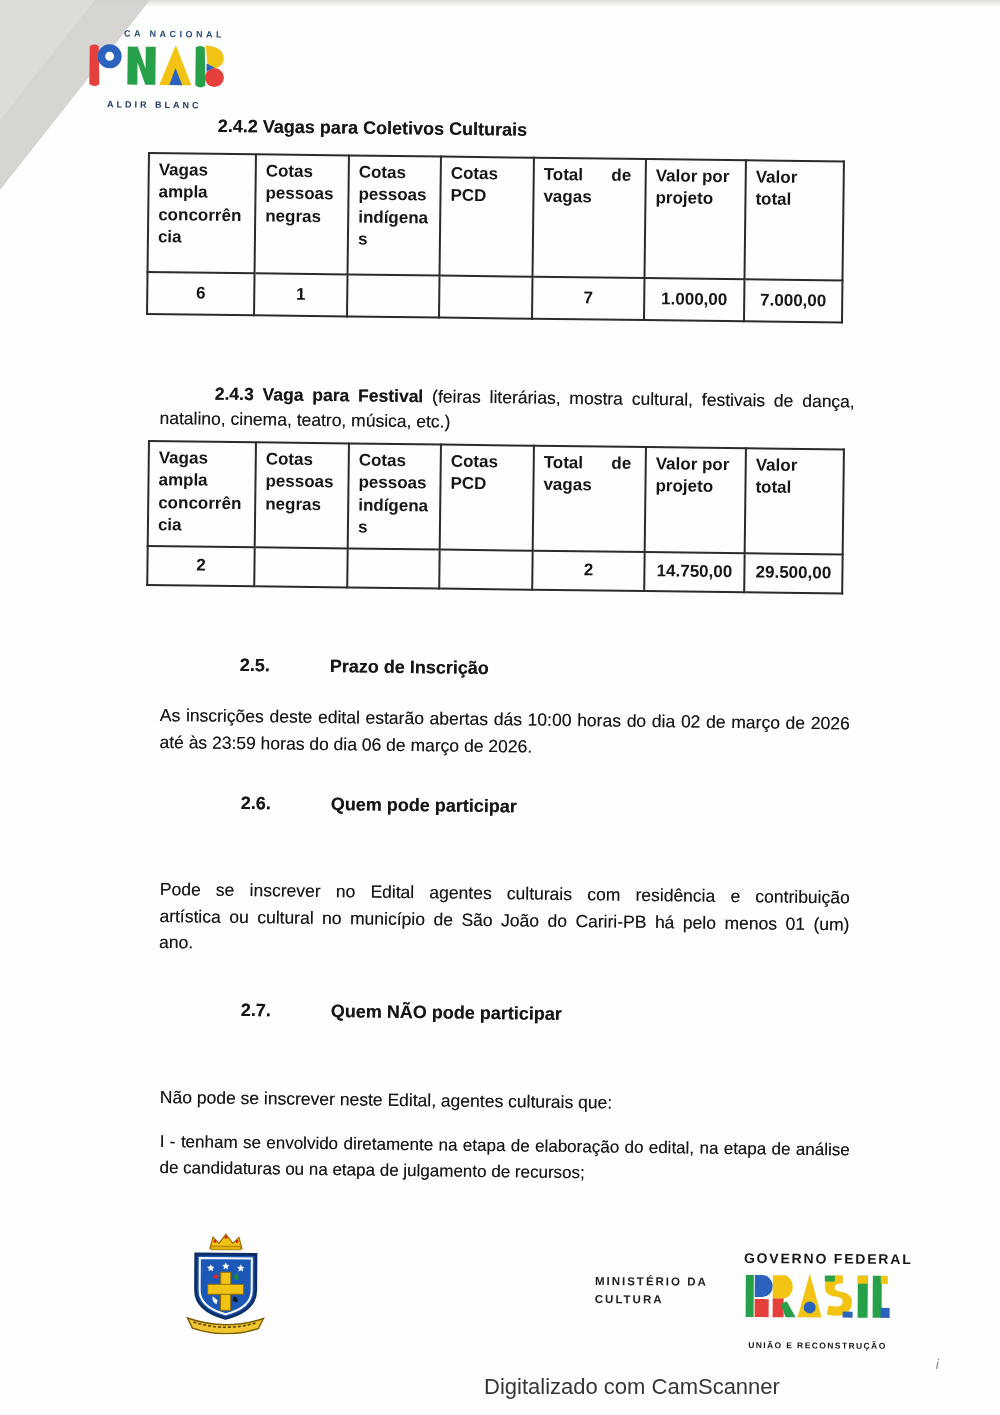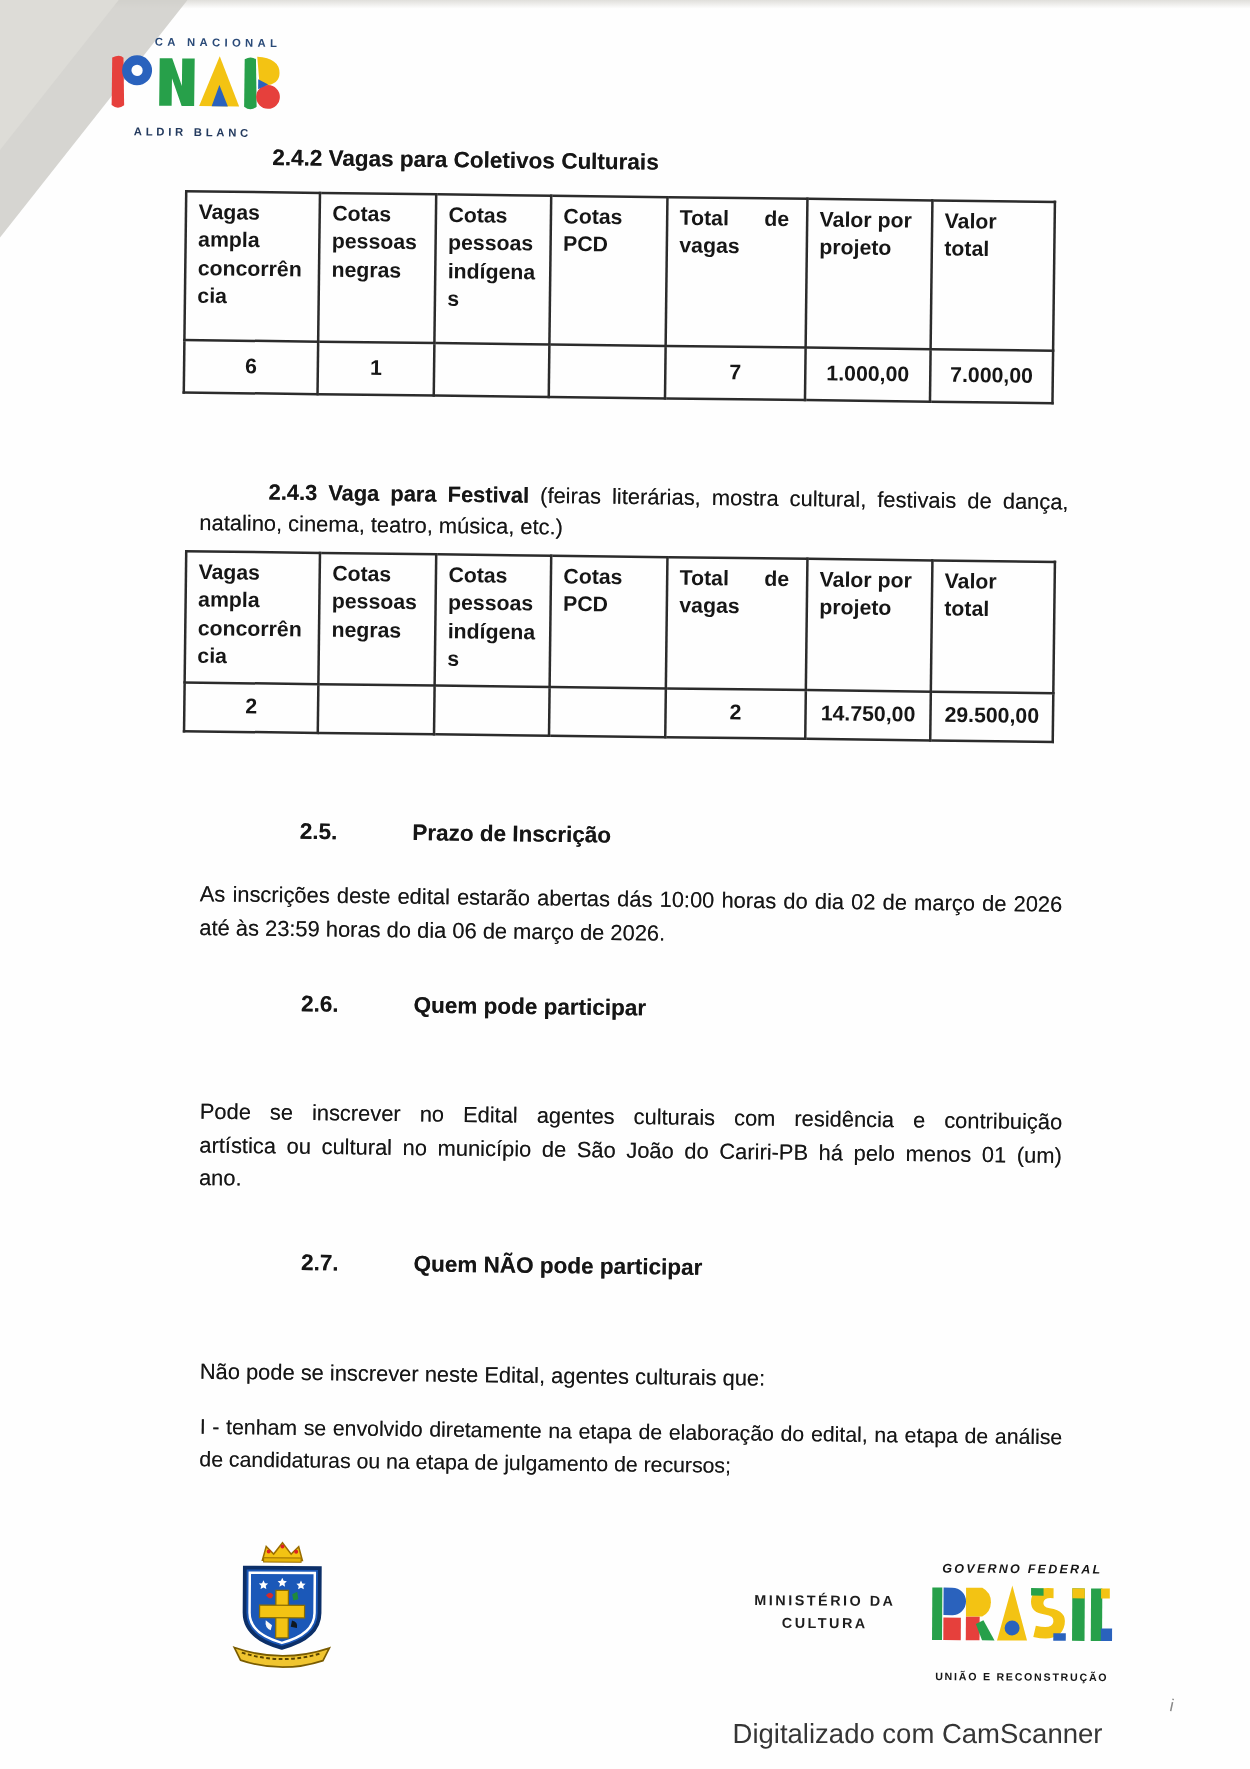--- a/index.html
+++ b/index.html
@@ -89,36 +89,36 @@
   }
   .pnab .small-bottom {
     font-size: 9px; font-weight: bold; letter-spacing: 3px;
     color: #233a5e; padding-left: 22px; white-space: nowrap; margin-top: 1px;
   }
 
   
   .coat { position: absolute; left: 182px; top: 1232px; }
   .ministry {
     position: absolute; left: 595px; top: 1272px; width: 130px;
-    text-align: center; font-weight: bold; font-size: 11.5px;
+    text-align: left; font-weight: bold; font-size: 11.5px;
     letter-spacing: 2px; line-height: 1.6; color: #1d1d1d;
   }
   .gov { position: absolute; left: 744px; top: 1250px; width: 148px; text-align: center; }
   .gov .gov-top {
-    font-size: 10px; font-weight: bold; letter-spacing: 1.8px;
-    color: #151515; white-space: nowrap; font-style: italic;
+    font-size: 14px; font-weight: bold; letter-spacing: 1.8px;
+    color: #151515; white-space: nowrap;
   }
   .gov .gov-bottom {
     font-size: 8.5px; font-weight: bold; letter-spacing: 1.4px;
     color: #151515; white-space: nowrap; margin-top: 12px;
   }
 
   .watermark {
     position: absolute; right: 16px; top: 1374px; width: 500px;
-    text-align: center; font-size: 22px; color: #353535;
+    text-align: left; font-size: 22px; color: #353535;
   }
 </style>
 </head>
 <body>
 
 <div class="page">
 
   <div class="top-strip"></div>
   <div class="corner-fold"></div>
   <div class="corner-fold-inner"></div>

